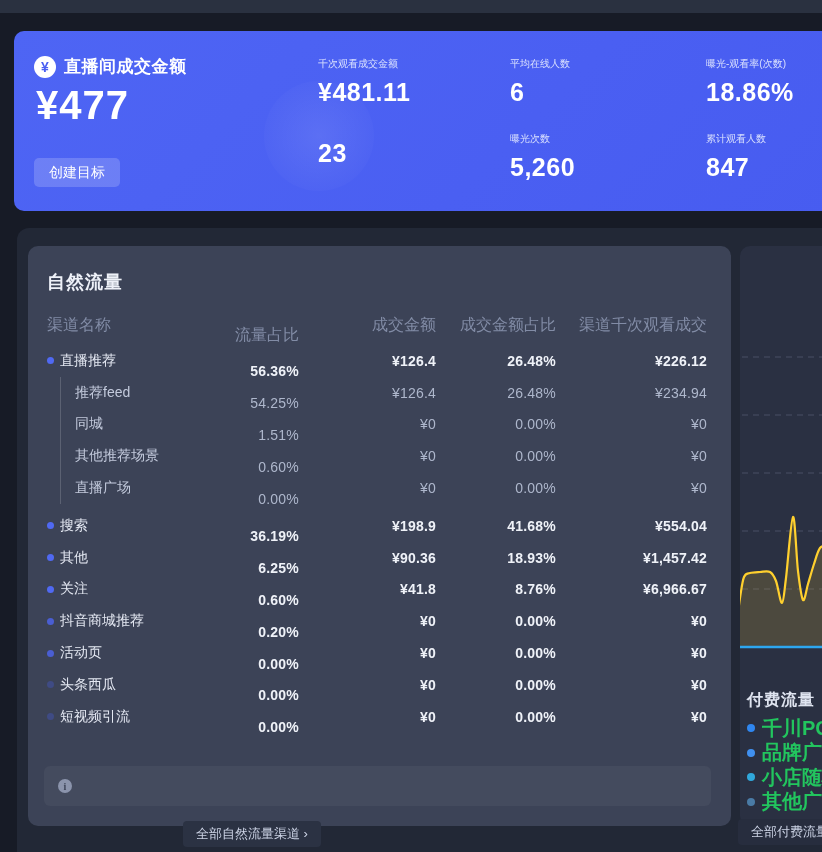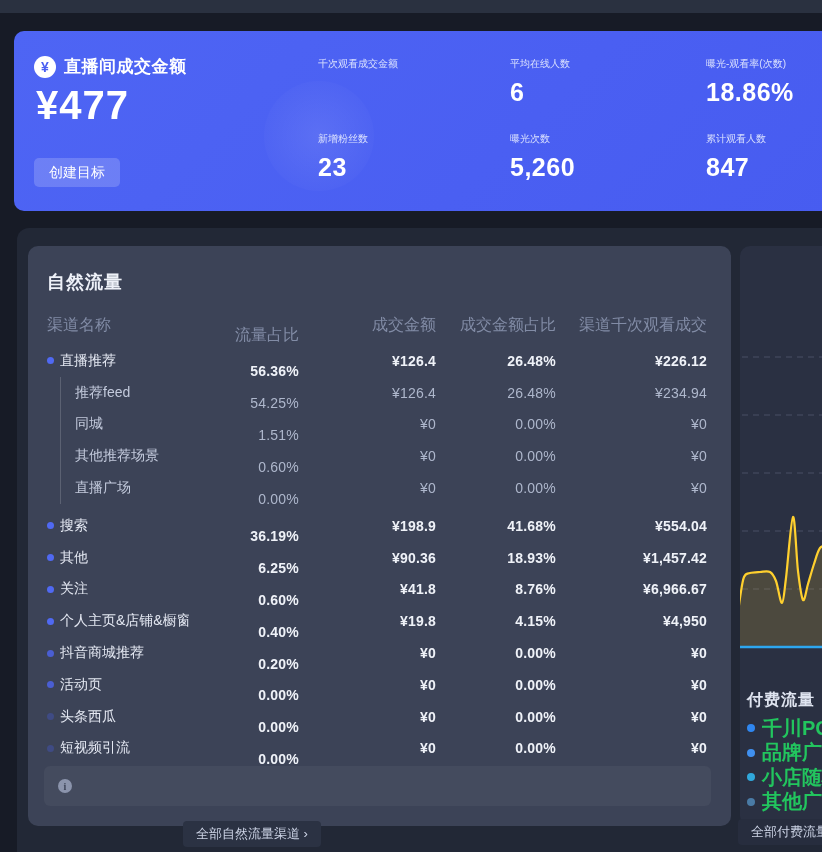--- a/index.html
+++ b/index.html
@@ -109,31 +109,31 @@
   <div class="deco-circle"></div>
   <div class="summary-title-row">
     <span class="yuan-icon">¥</span>
     <span class="summary-title">直播间成交金额</span>
   </div>
   <div class="summary-value">¥477</div>
   <button class="create-goal">创建目标</button>
 
   <div class="metric m-c1 m-r1">
     <div class="m-label">千次观看成交金额</div>
+    <div class="m-value">¥481.11</div>
   </div>
   <div class="metric m-c2 m-r1">
     <div class="m-label">平均在线人数</div>
     <div class="m-value">6</div>
   </div>
   <div class="metric m-c3 m-r1">
     <div class="m-label">曝光-观看率(次数)</div>
     <div class="m-value">18.86%</div>
   </div>
   <div class="metric m-c1 m-r2">
-    <div class="m-label">新增粉丝数</div>
     <div class="m-value">23</div>
   </div>
   <div class="metric m-c2 m-r2">
     <div class="m-label">曝光次数</div>
     <div class="m-value">5,260</div>
   </div>
   <div class="metric m-c3 m-r2">
     <div class="m-label">累计观看人数</div>
     <div class="m-value">847</div>
   </div>
@@ -232,31 +232,20 @@
         <div class="row top">
     <div class="name-cell">
       <span class="dot" style="background: rgb(80, 105, 242);"></span>
 
       <span class="nm">关注</span>
     </div>
     <div class="val c-a">0.60%</div>
     <div class="val c-b">¥41.8</div>
     <div class="val c-c">8.76%</div>
     <div class="val c-d">¥6,966.67</div>
-  </div>
-        <div class="row top">
-    <div class="name-cell">
-      <span class="dot" style="background: rgb(80, 105, 242);"></span>
-
-      <span class="nm">个人主页&amp;店铺&amp;橱窗</span>
-    </div>
-    <div class="val c-a">0.40%</div>
-    <div class="val c-b">¥19.8</div>
-    <div class="val c-c">4.15%</div>
-    <div class="val c-d">¥4,950</div>
   </div>
         <div class="row top">
     <div class="name-cell">
       <span class="dot" style="background: rgb(74, 94, 210);"></span>
 
       <span class="nm">抖音商城推荐</span>
     </div>
     <div class="val c-a">0.20%</div>
     <div class="val c-b">¥0</div>
     <div class="val c-c">0.00%</div>

